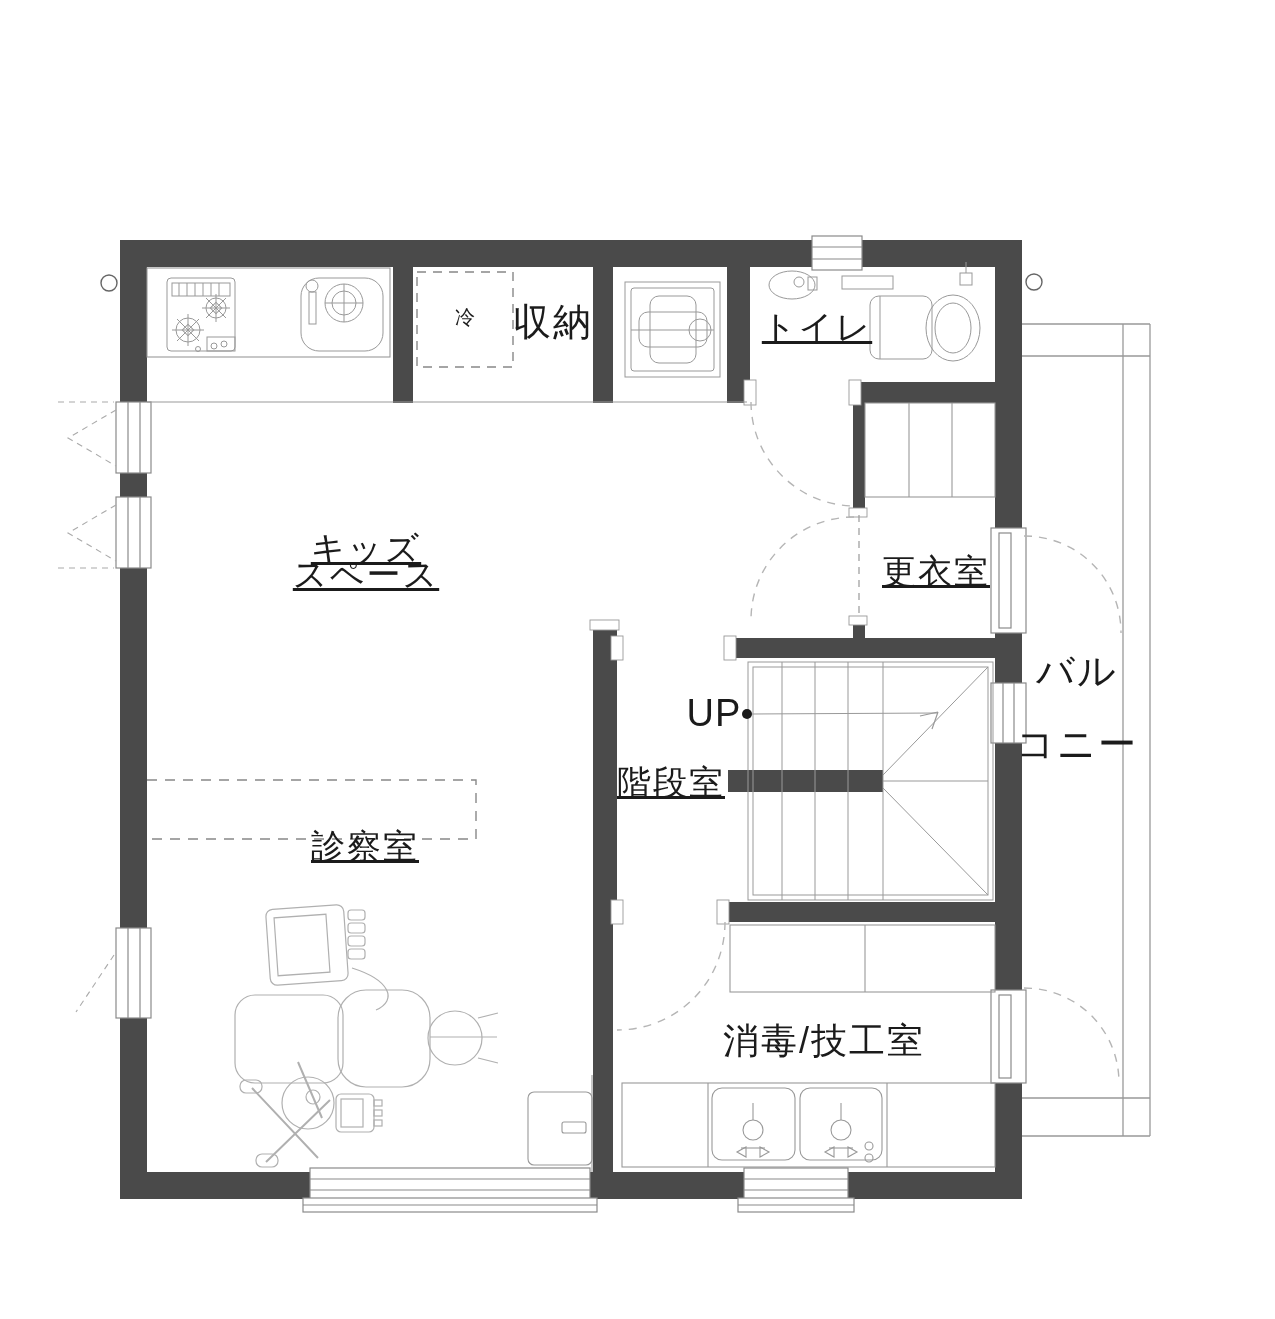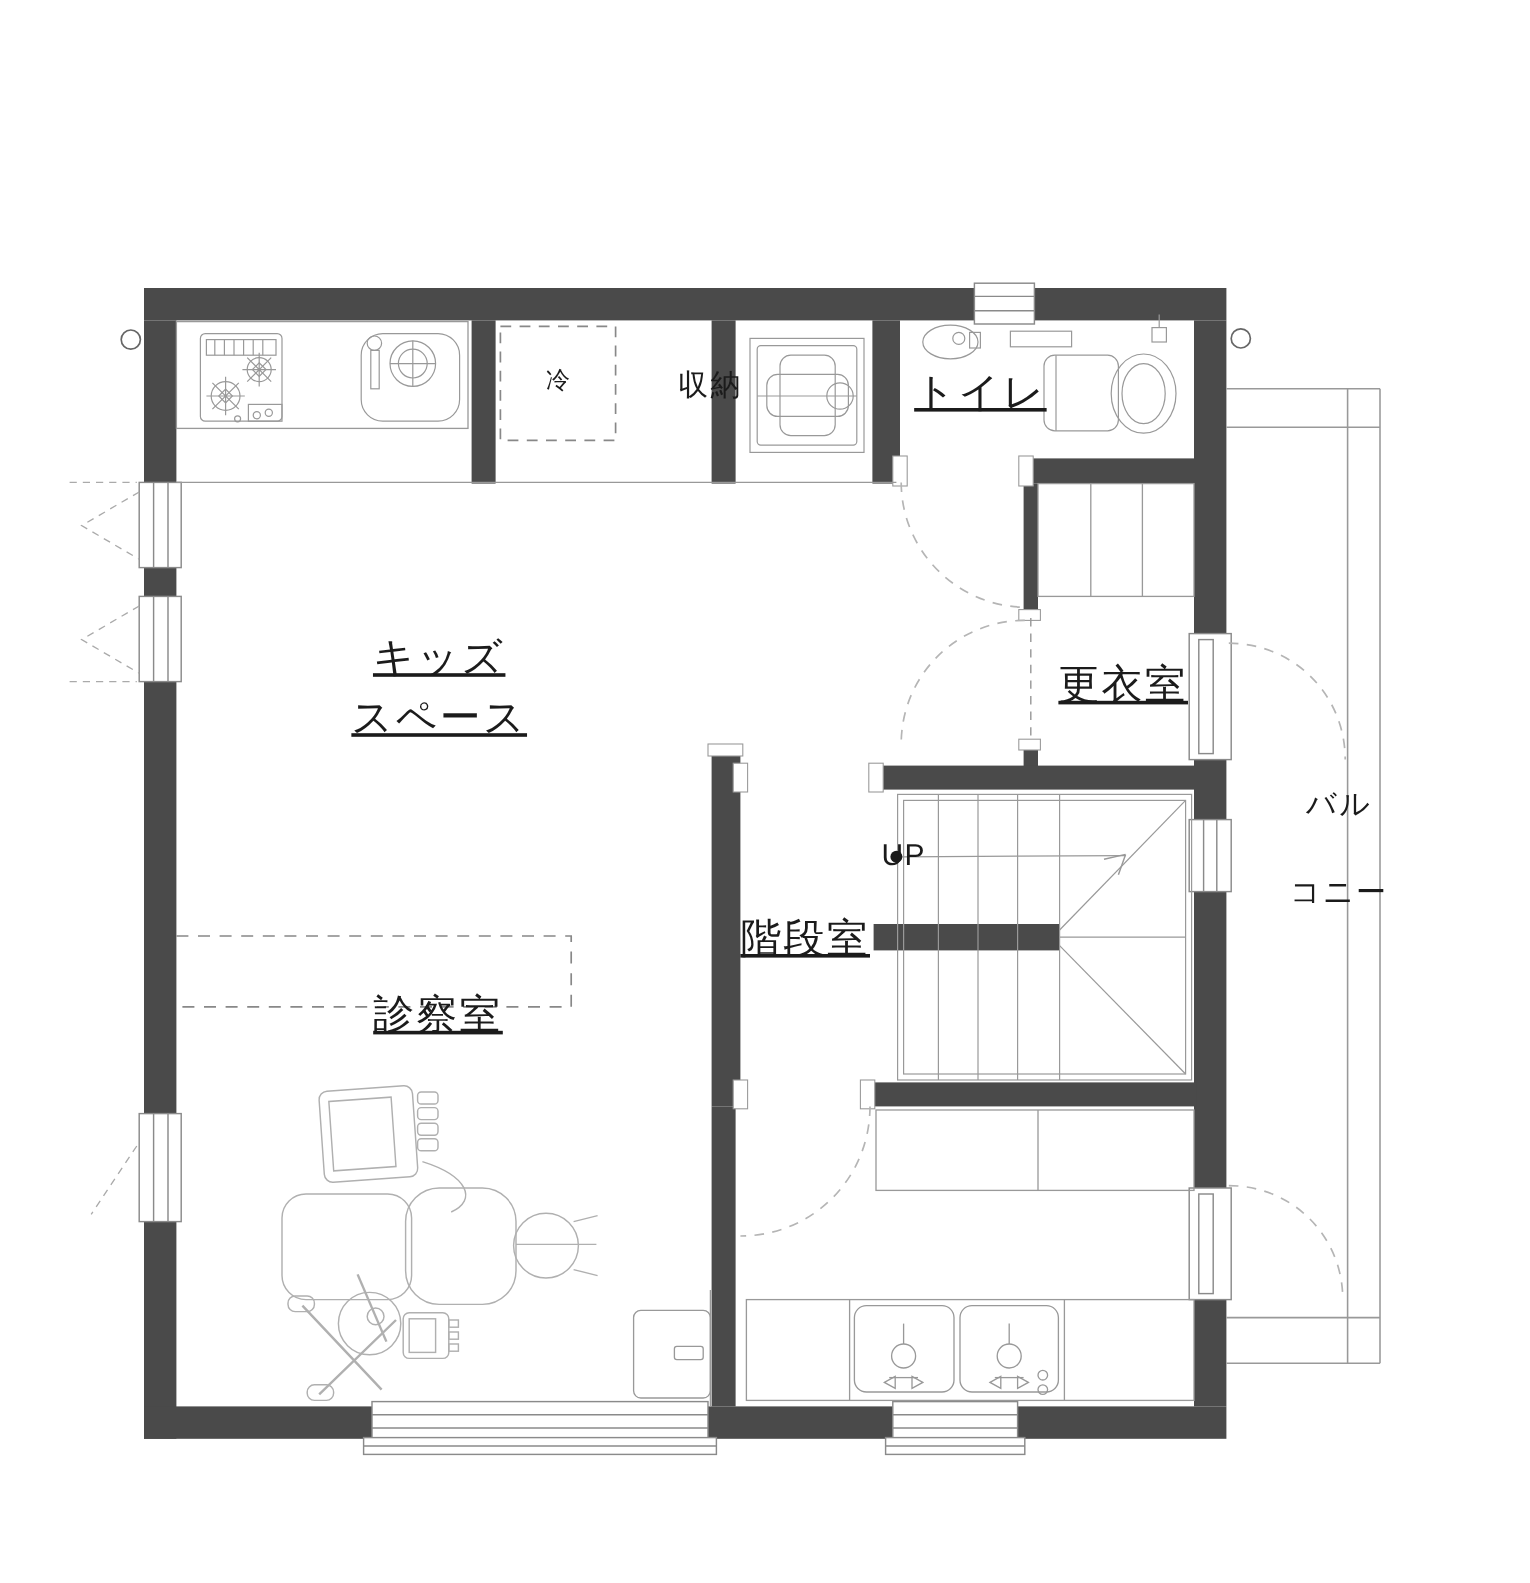--- a/index.html
+++ b/index.html
@@ -2,21 +2,21 @@
 <html><head>
 <meta charset="utf-8">
 <style>
   html,body{margin:0;padding:0;background:#ffffff;}
   #stage{position:relative;width:1275px;height:1319px;background:#ffffff;overflow:hidden;
          font-family:"Liberation Sans","DejaVu Sans",sans-serif;}
   #plan-svg{position:absolute;left:0;top:0;}
   .label{position:absolute;transform:translate(-50%,-50%);color:#1b1b1b;white-space:nowrap;
          letter-spacing:2px;line-height:1;}
   .fs20{font-size:20px;}
-  .fs30{font-size:25px;margin-left:39px;}
+  .fs30{font-size:38px;}
   .fs34{font-size:34px;text-decoration:underline;}
   .fs36{font-size:36px;}
   .floor-tag{position:absolute;transform:translate(-50%,-50%);font-size:102px;font-weight:900;
              color:#0d0d0d;letter-spacing:0px;}
 </style>
 </head>
 <body>
 
 <div id="stage">
 
@@ -289,23 +289,24 @@
     <line x1="58" y1="568" x2="114" y2="568"></line>
   </g>
 
   <g stroke="#666666" stroke-width="1.4" fill="none">
     <circle cx="109" cy="283" r="8"></circle>
     <circle cx="1034" cy="282" r="8"></circle>
   </g>
 </svg>
 
   <div class="label fs34" style="left:366px;top:548px;">キッズ</div>
-  <div class="label fs34" style="left:366px;top:598px;">スペース</div>
+  <div class="label fs34" style="left:366px;top:574px;">スペース</div>
   <div class="label fs30" style="left:553px;top:322px;">収納</div>
   <div class="label fs20" style="left:466px;top:317px;">冷</div>
   <div class="label fs34" style="left:817px;top:327px;">トイレ</div>
   <div class="label fs34" style="left:936px;top:571px;text-align:right;">更衣室</div>
   <div class="label fs30" style="left:1077px;top:671px;">バル</div>
   <div class="label fs30" style="left:1077px;top:744px;">コニー</div>
   <div class="label fs30" style="left:714px;top:713px;letter-spacing:1px;">UP</div>
   <div class="label fs34" style="left:671px;top:782px;">階段室</div>
   <div class="label fs34" style="left:365px;top:846px;">診察室</div>
+  <div class="label fs36" style="left:824px;top:1041px;">消毒/技工室</div>
 </div>
 
 </body></html>

